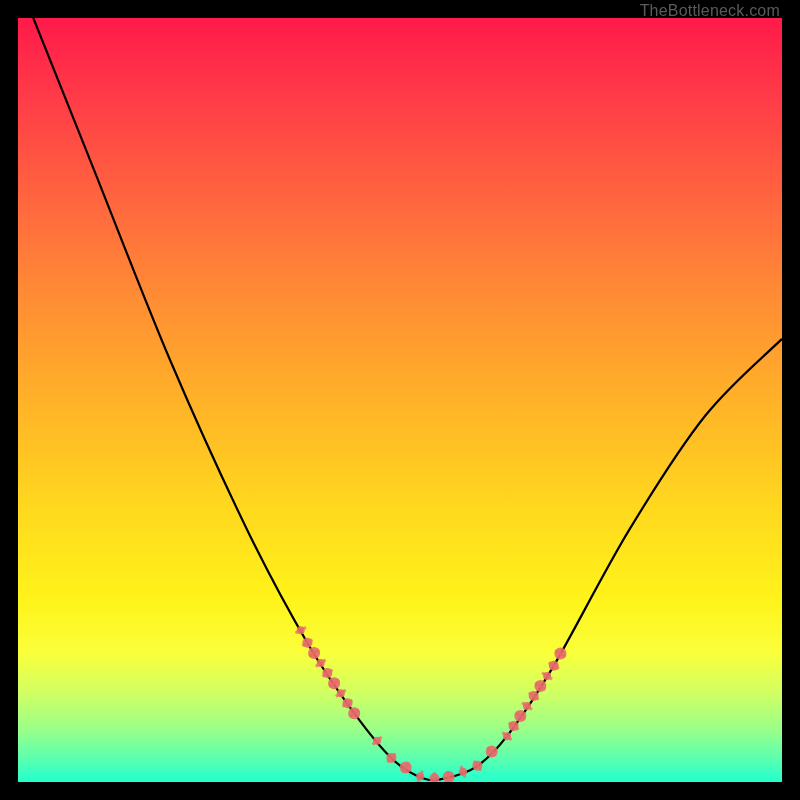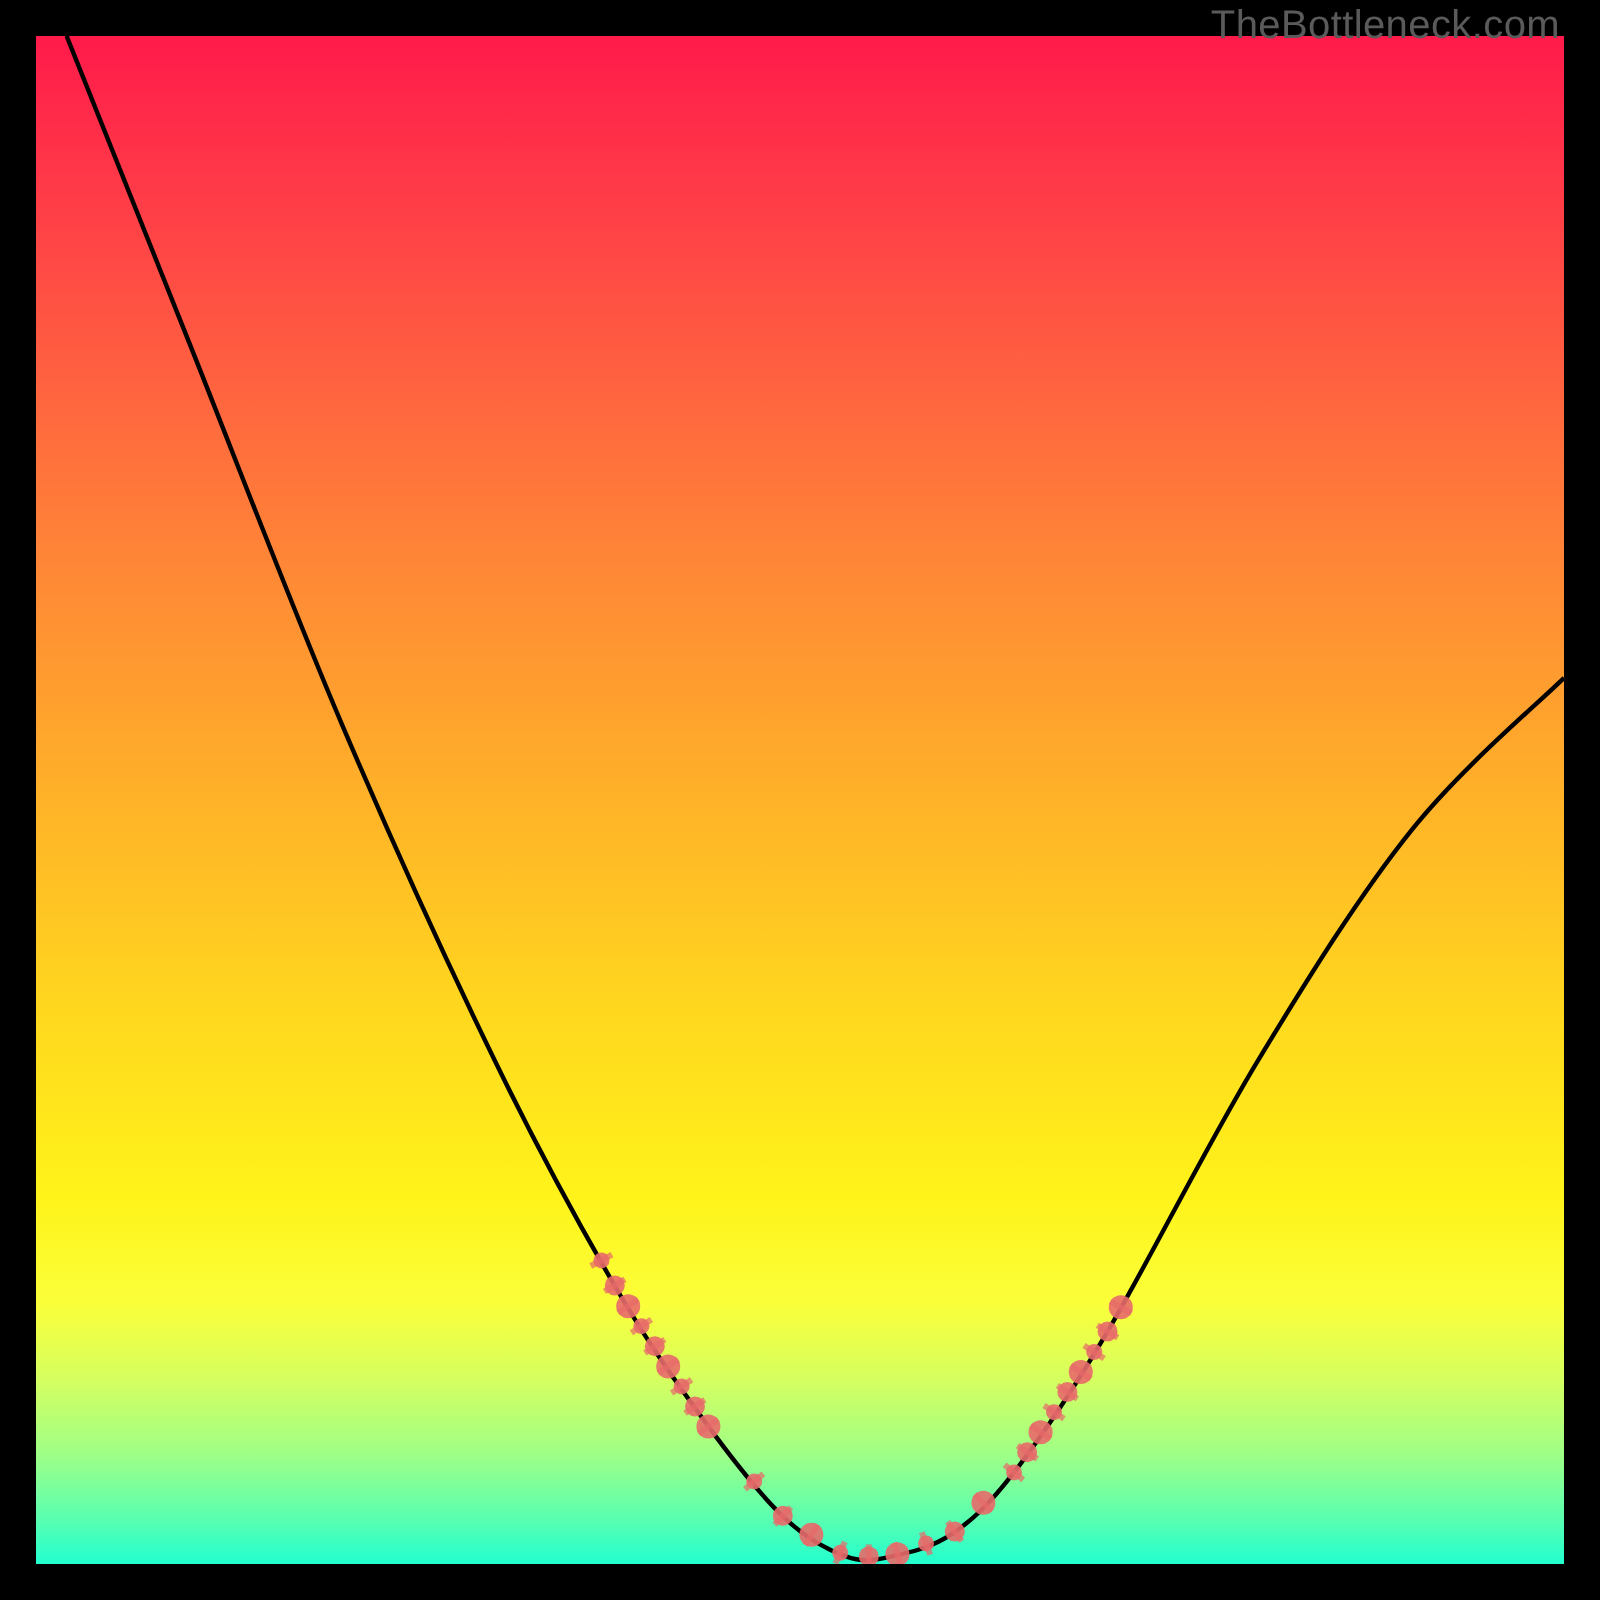--- a/index.html
+++ b/index.html
@@ -37,21 +37,21 @@
       #d4ff60 88%,
       #9cff88 93%,
       #5affb0 97%,
       #22ffcf 100%);
   }
   .watermark {
     position: absolute;
     top: 2px;
     right: 20px;
     font-family: Arial, Helvetica, sans-serif;
-    font-size: 20px;
+    font-size: 16px;
     color: #5a5a5a;
     letter-spacing: 0.2px;
     font-weight: 500;
   }
   svg.curve {
     position: absolute;
     top: 0;
     left: 0;
     width: 764px;
     height: 764px;

